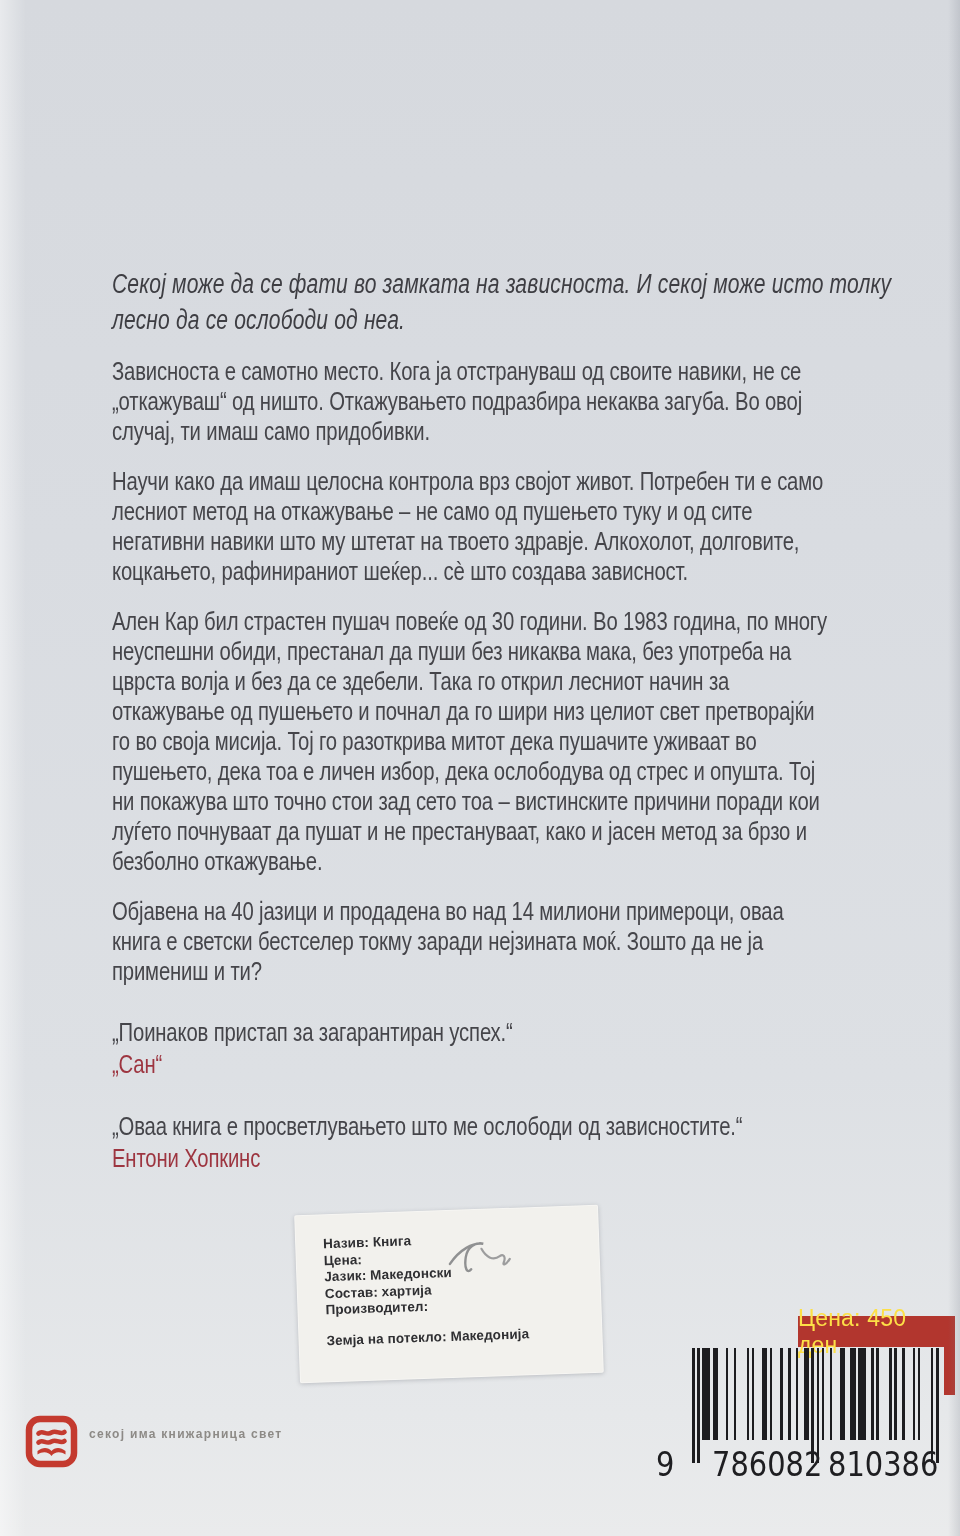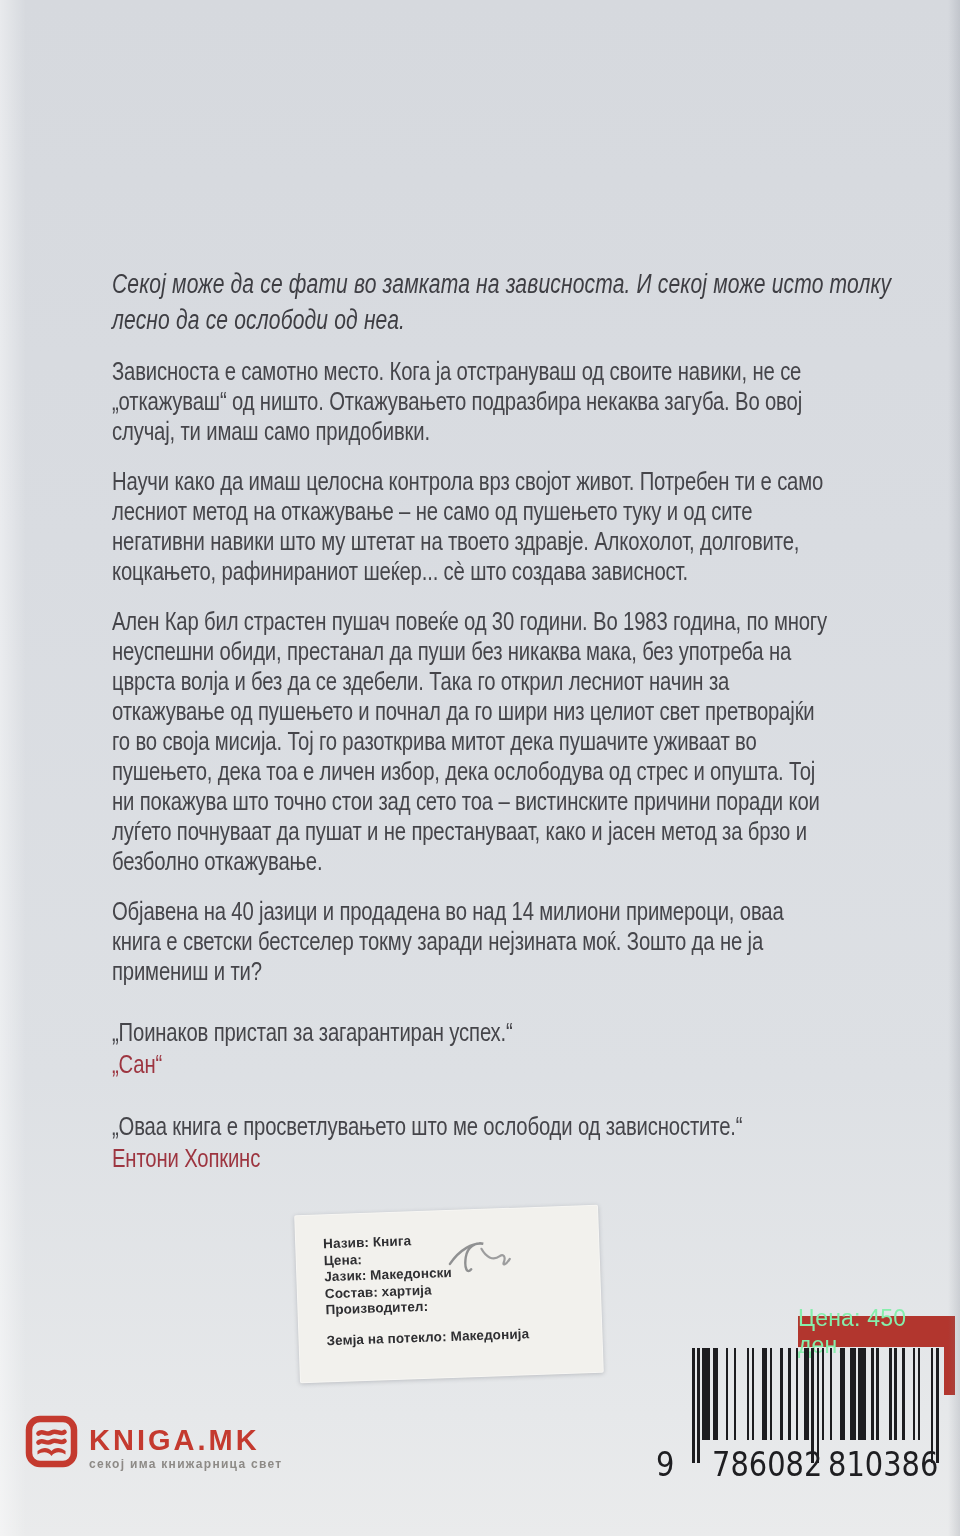--- a/index.html
+++ b/index.html
@@ -53,21 +53,21 @@
     position:absolute;left:28px;top:22px;
     font-size:13.5px;font-weight:700;color:#2f2f32;line-height:16.5px;
     letter-spacing:.1px;
   }
   .sticker-text .gap-line{margin-top:14px;}
   .handwriting{position:absolute;left:148px;top:20px;}
 
   
   .price-tag{
     position:absolute;left:798px;top:1316px;width:157px;height:31px;
-    background:#b2362e;color:#86efac;
+    background:#b2362e;color:#fde047;
     font-size:23px;letter-spacing:.2px;
     display:flex;align-items:center;justify-content:flex-end;
     padding-right:0;box-sizing:border-box;
   }
   .price-tab{position:absolute;left:944px;top:1346px;width:11px;height:49px;background:#b2362e;}
   .barcode-bars{
     position:absolute;left:692px;top:1348px;height:116px;
     display:flex;align-items:flex-start;
   }
   .barcode-bars span{display:block;flex:0 0 auto;}
@@ -216,18 +216,17 @@
   </div>
 
   <div class="logo">
     <svg class="logo-icon" width="53" height="53" viewBox="0 0 53 53">
       <rect x="4" y="4" width="45" height="45" rx="11" fill="none" stroke="#c43a2f" stroke-width="6.5"></rect>
       <path d="M13.5 18.5 C17.5 14.5 21.5 21 26.5 17.5 C31.5 14.5 35.5 20.5 39.5 17" fill="none" stroke="#c43a2f" stroke-width="4.6" stroke-linecap="round"></path>
       <path d="M13.5 27.5 C17.5 23.5 21.5 30 26.5 26.5 C31.5 23.5 35.5 29.5 39.5 26" fill="none" stroke="#c43a2f" stroke-width="4.6" stroke-linecap="round"></path>
       <path d="M12.5 36 C18 31.5 23.5 32.5 26.5 36 C29.5 32.5 35 31.5 40.5 36 L40.5 39.5 C35 36 29.5 37 26.5 41 C23.5 37 18 36 12.5 39.5 Z" fill="#c43a2f"></path>
     </svg>
     <div class="logo-texts">
-      <div class="logo-name">KNIGA.MK</div>
       <div class="logo-tagline">секој има книжарница свет</div>
     </div>
   </div>
 
 </div>
 
 </body></html>

